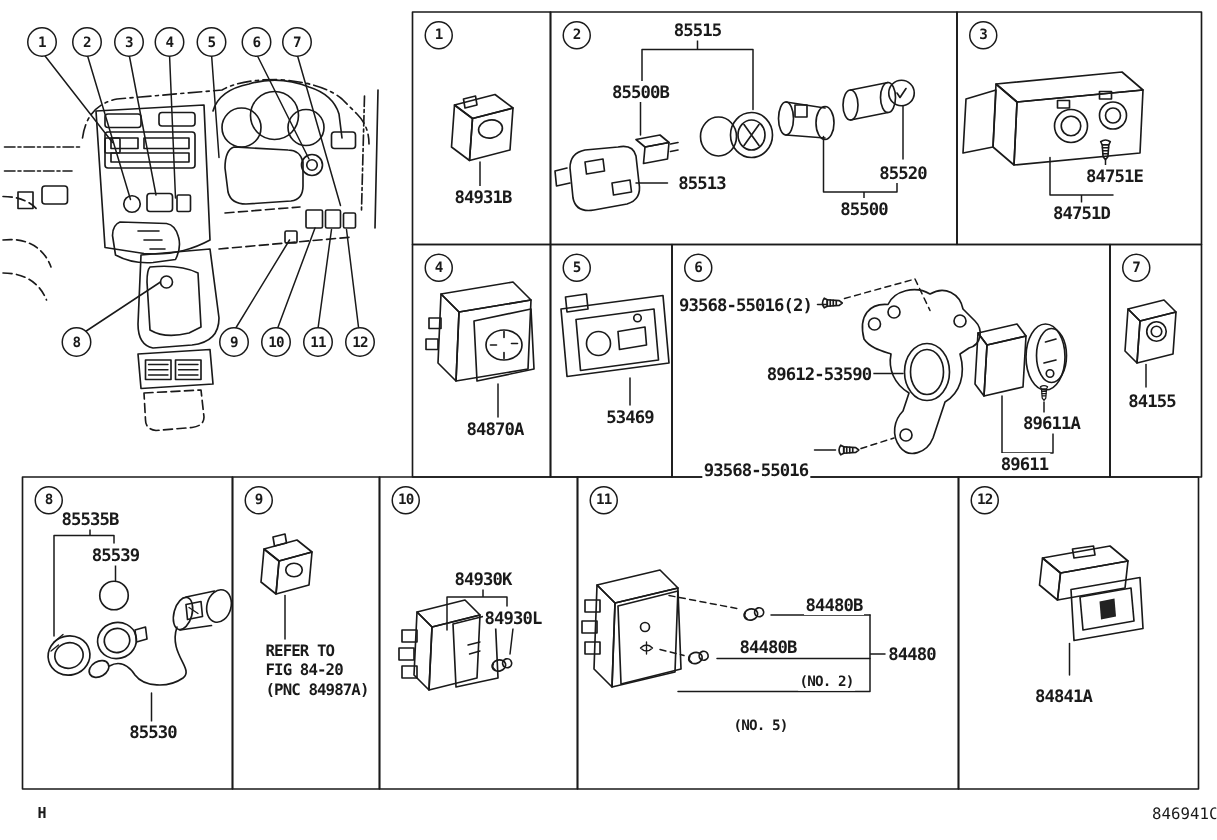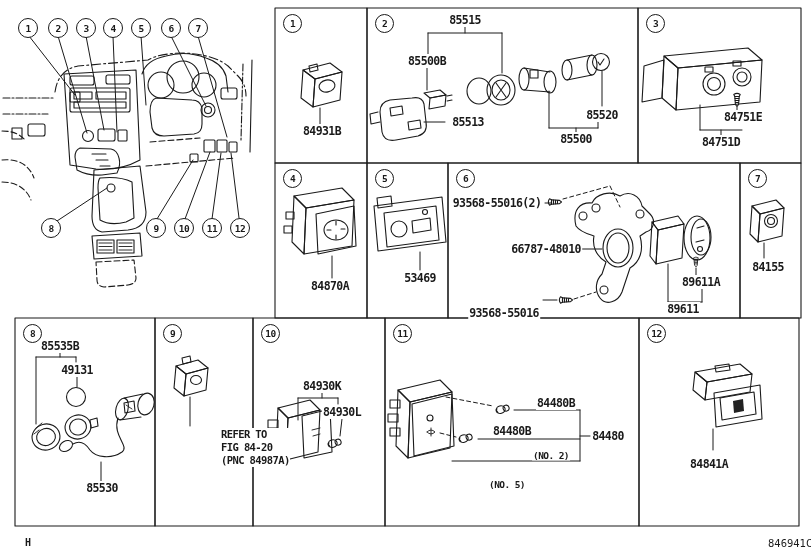--- a/index.html
+++ b/index.html
@@ -8,21 +8,21 @@
   svg.art{position:absolute;left:0;top:0;z-index:2;}
   .badge{position:absolute;width:18px;height:18px;border:1.4px solid #1a1a1a;border-radius:50%;
          background:#fff;display:flex;align-items:center;justify-content:center;
          font:bold 9.5px "DejaVu Sans Mono",monospace;z-index:4;letter-spacing:-0.5px;}
   .badge.pn{width:17px;height:17px;}
   .lbl{position:absolute;transform:translate(-50%,-50%);white-space:nowrap;
        font:bold 11.5px "DejaVu Sans Mono",monospace;letter-spacing:-0.6px;
        background:#fff;padding:0 1px;z-index:3;}
   .lbl.sm{font-size:9.5px;font-weight:bold;margin-top:40px;}
   .note{position:absolute;z-index:3;font:bold 10.5px "DejaVu Sans Mono",monospace;
-        letter-spacing:-0.6px;line-height:13px;background:#fff;margin-left:44px;}
+        letter-spacing:-0.6px;line-height:13px;background:#fff;}
   .foot{position:absolute;z-index:3;font:bold 10px "DejaVu Sans Mono",monospace;}
   .foot.code{font-weight:normal;font-size:10.5px;margin-left:20px;}
 </style>
 </head>
 <body>
 
 <div id="stage">
 
   <svg class="art" width="811" height="560" viewBox="0 0 811 560" fill="none" stroke="#1a1a1a" stroke-width="1.1" stroke-linecap="round" stroke-linejoin="round">
 
@@ -369,29 +369,29 @@
   <div class="lbl" style="left:602px;top:115px">85520</div>
   <div class="lbl" style="left:576px;top:139px">85500</div>
 
   <div class="lbl" style="left:743px;top:117px">84751E</div>
   <div class="lbl" style="left:721px;top:142px">84751D</div>
 
   <div class="lbl" style="left:330px;top:286px">84870A</div>
   <div class="lbl" style="left:420px;top:278px">53469</div>
 
   <div class="lbl" style="left:497px;top:203px">93568-55016(2)</div>
-  <div class="lbl" style="left:546px;top:249px">66787-48010</div>
+  <div class="lbl" style="left:546px;top:249px">89612-53590</div>
   <div class="lbl" style="left:504px;top:313px">93568-55016</div>
   <div class="lbl" style="left:701px;top:282px">89611A</div>
   <div class="lbl" style="left:683px;top:309px">89611</div>
 
   <div class="lbl" style="left:768px;top:267px">84155</div>
 
   <div class="lbl" style="left:60px;top:346px">85535B</div>
-  <div class="lbl" style="left:77px;top:370px">49131</div>
+  <div class="lbl" style="left:77px;top:370px">85539</div>
   <div class="lbl" style="left:102px;top:488px">85530</div>
 
   <div class="note" style="left:177px;top:428px">
     <div>REFER TO</div>
     <div>FIG 84-20</div>
     <div>(PNC 84987A)</div>
   </div>
 
   <div class="lbl" style="left:322px;top:386px">84930K</div>
   <div class="lbl" style="left:342px;top:412px">84930L</div>

